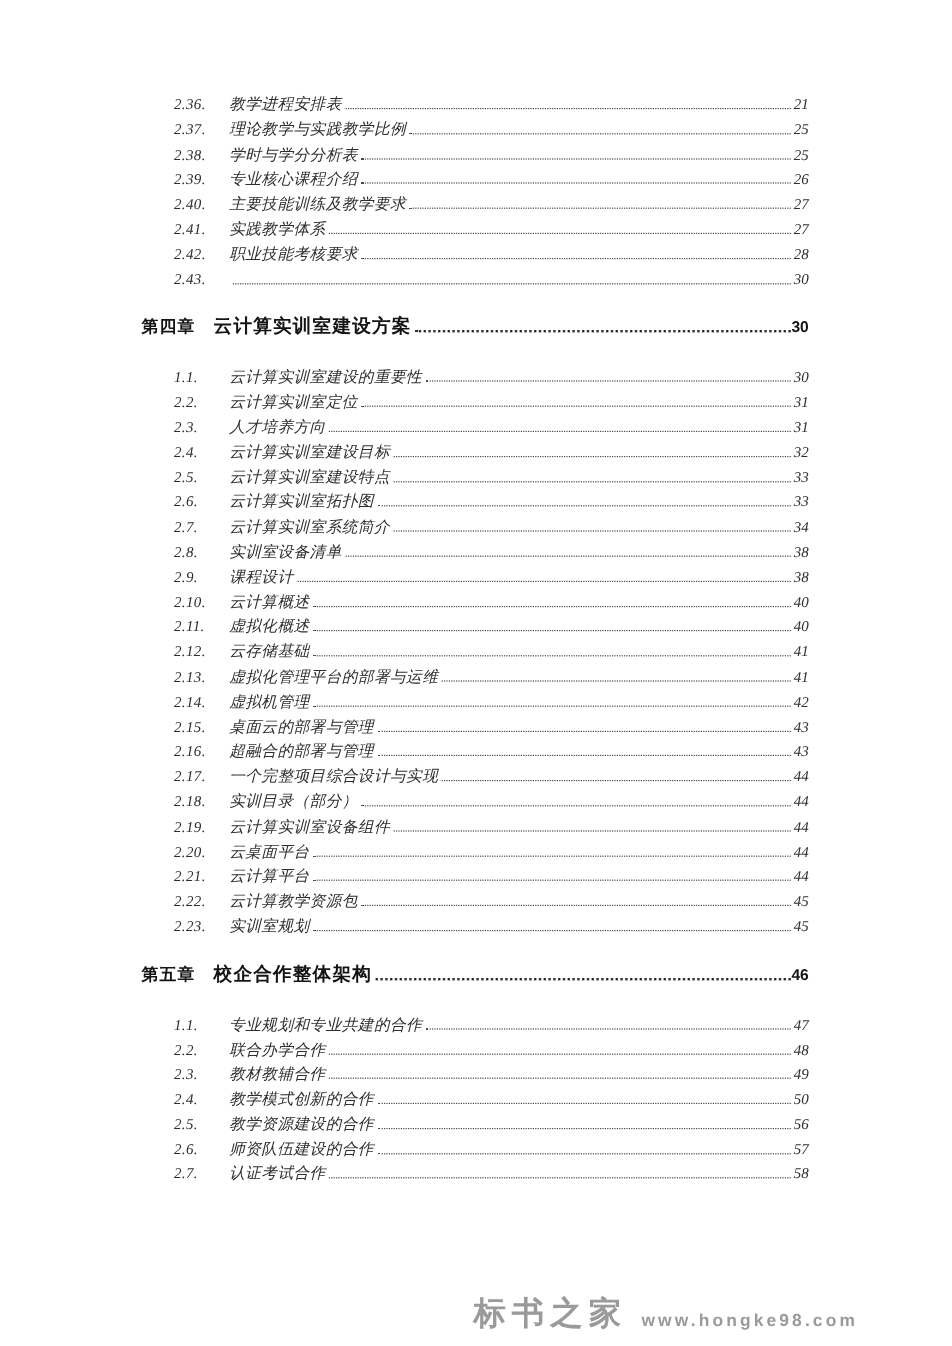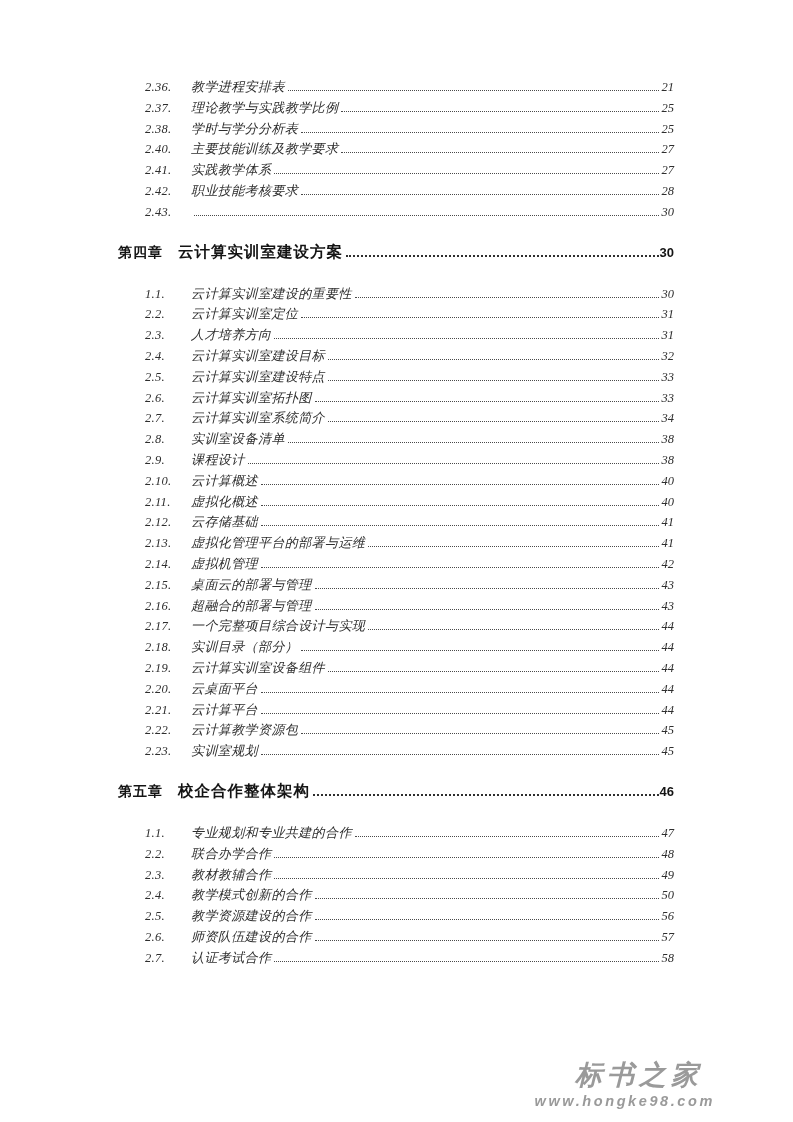--- a/index.html
+++ b/index.html
@@ -84,24 +84,23 @@
   .h-page {
     font-size: 13px;
     padding-left: 1px;
   }
   
   .watermark {
     position: absolute;
     right: 10px;
     bottom: 12px;
     display: flex;
-    flex-direction: column;
+    flex-direction: row;
     align-items: flex-end;
     font-family: "Liberation Sans", sans-serif;
-    font-style: italic;
   }
   .wm-brand {
     font-size: 27px;
     font-weight: 700;
     letter-spacing: 5px;
     margin-right: 12px;
     line-height: 1.1;
   }
   .wm-url {
     font-size: 14.5px;
@@ -131,20 +130,26 @@
     <span class="r-page">25</span>
   </div>
 
   <div class="toc-row">
     <span class="r-num">2.38.</span>
     <span class="r-title">学时与学分分析表</span>
     <span class="leader"></span>
     <span class="r-page">25</span>
   </div>
 
+  <div class="toc-row">
+    <span class="r-num">2.39.</span>
+    <span class="r-title">专业核心课程介绍</span>
+    <span class="leader"></span>
+    <span class="r-page">26</span>
+  </div>
 
   <div class="toc-row">
     <span class="r-num">2.40.</span>
     <span class="r-title">主要技能训练及教学要求</span>
     <span class="leader"></span>
     <span class="r-page">27</span>
   </div>
 
   <div class="toc-row">
     <span class="r-num">2.41.</span>

